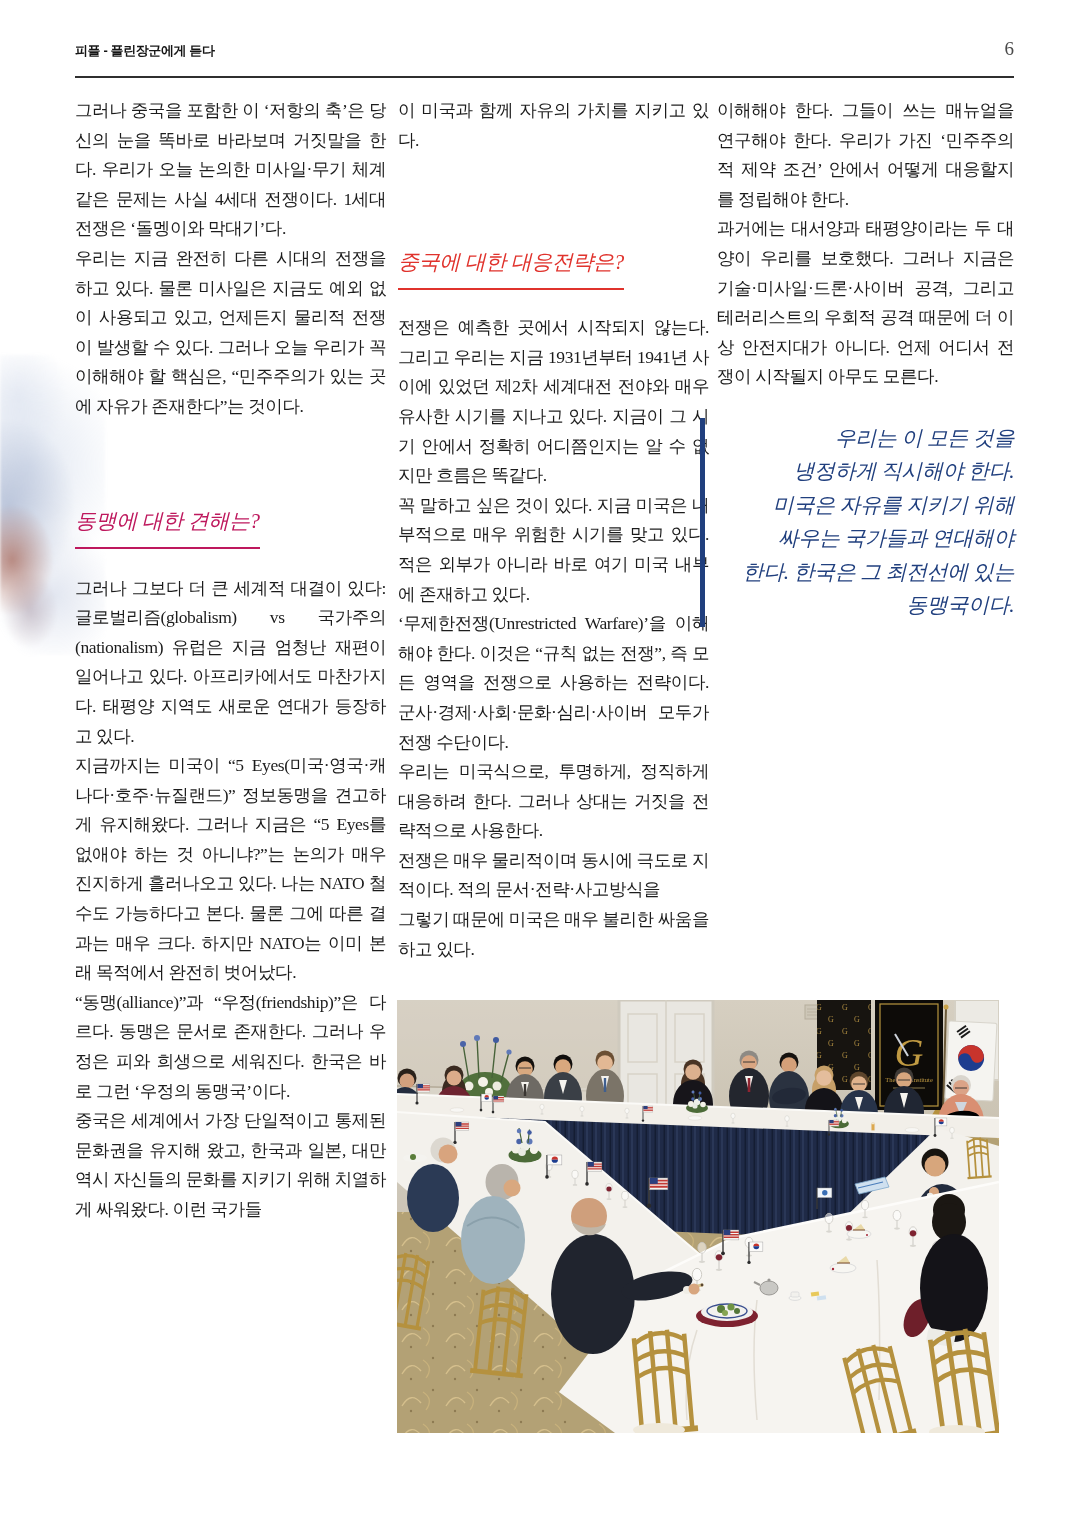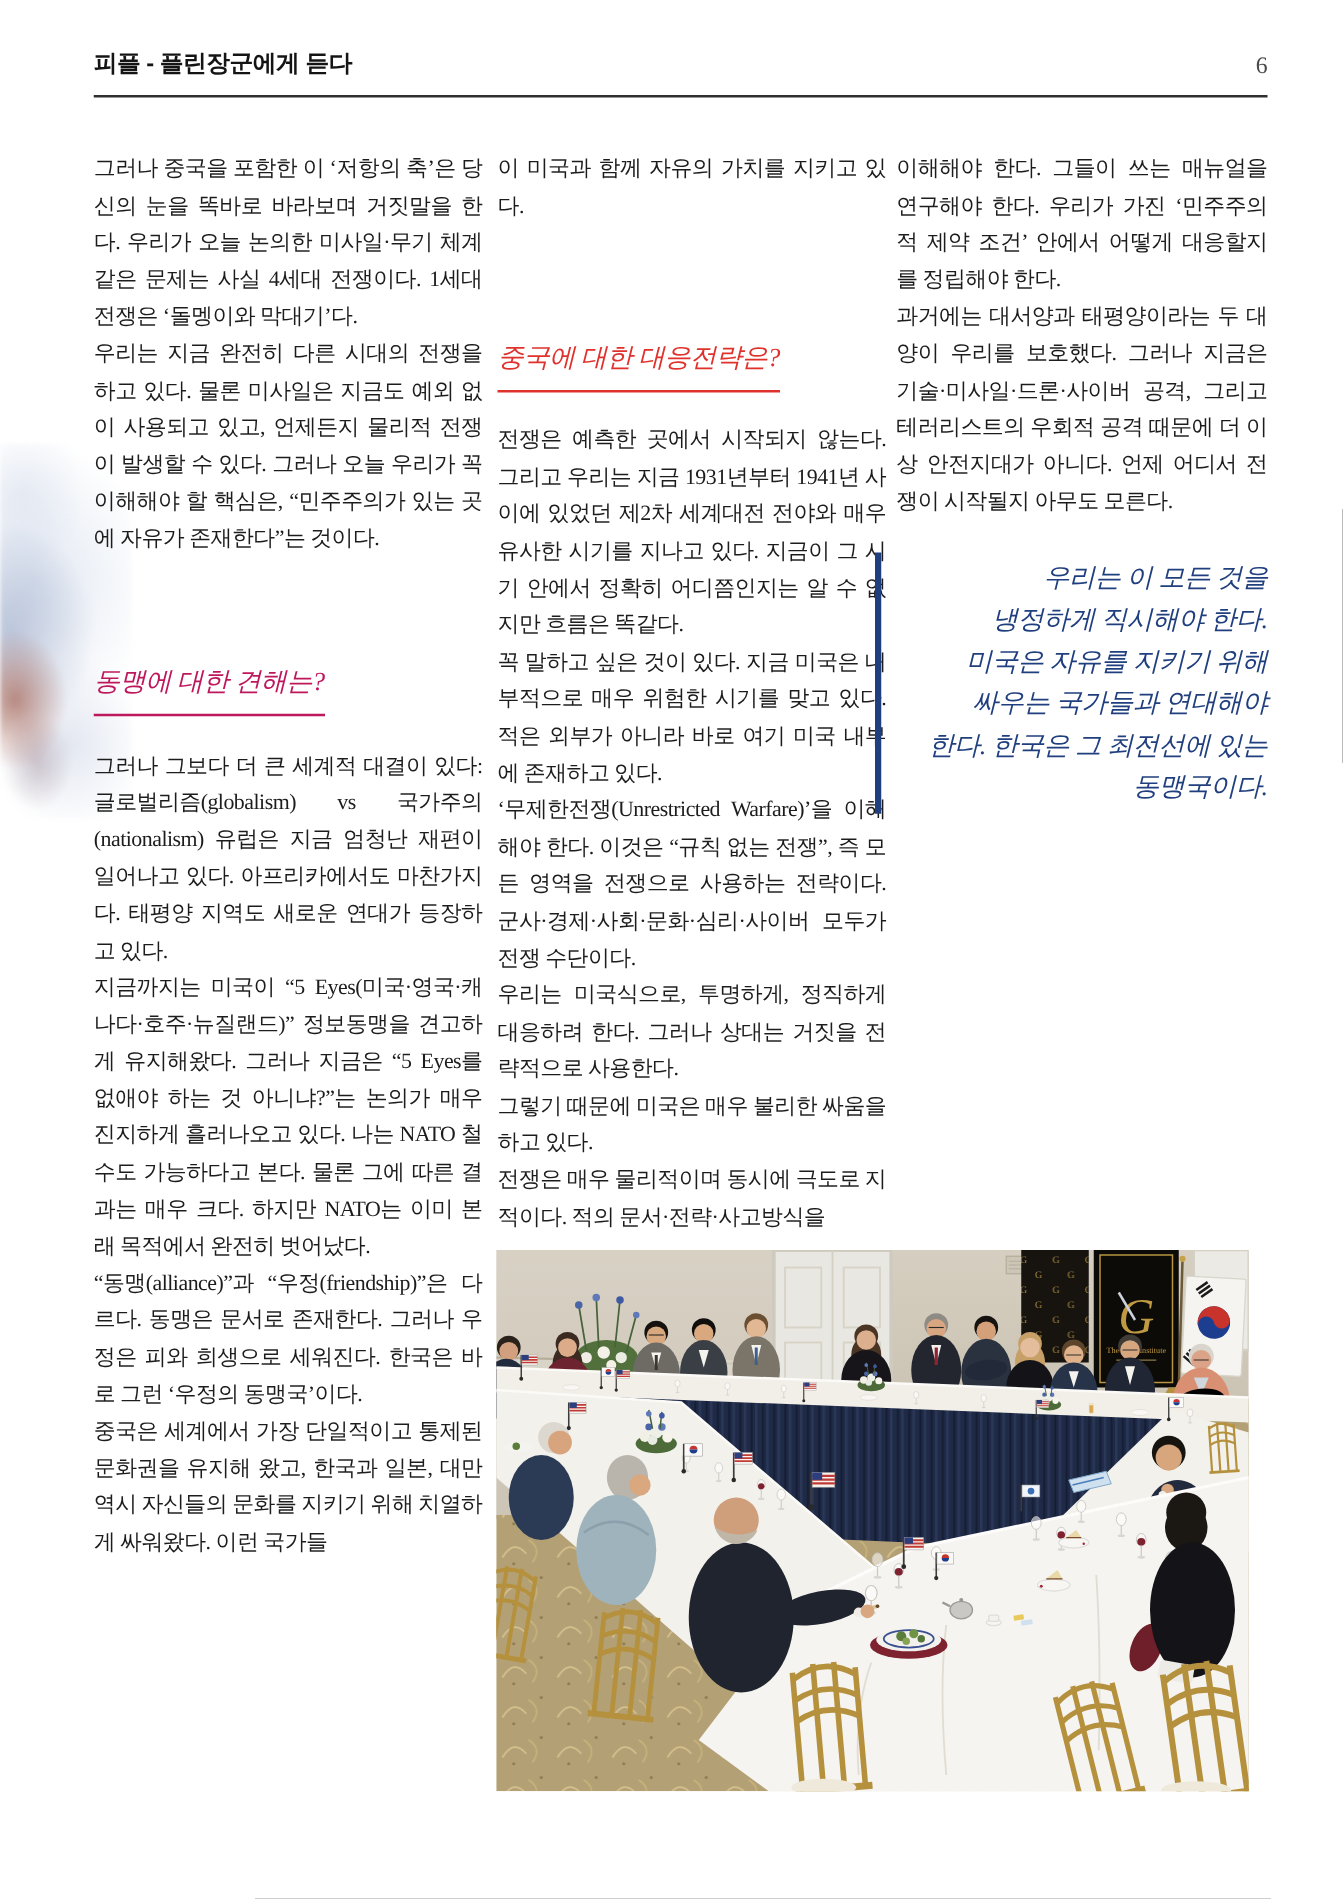--- a/index.html
+++ b/index.html
@@ -11,24 +11,24 @@
       radial-gradient(60px 80px at 12px 205px, rgba(148,62,40,.55), rgba(148,62,40,0) 70%),
       radial-gradient(40px 55px at 30px 255px, rgba(120,90,110,.30), rgba(120,90,110,0) 70%),
       radial-gradient(95px 120px at 8px 150px, rgba(98,120,168,.35), rgba(98,120,168,0) 72%),
       radial-gradient(130px 150px at 28px 110px, rgba(155,175,210,.30), rgba(155,175,210,0) 75%),
       radial-gradient(90px 100px at 55px 240px, rgba(125,145,190,.22), rgba(125,145,190,0) 70%),
       radial-gradient(70px 90px at 18px 40px, rgba(170,185,215,.20), rgba(170,185,215,0) 70%);
     filter:blur(1.5px);}
   .header{position:absolute;left:75px;top:38px;width:939px;display:flex;
           justify-content:space-between;align-items:flex-end;}
   .header .title{font-family:"Liberation Sans","DejaVu Sans",sans-serif;font-weight:bold;
-          font-size:19px;letter-spacing:-0.4px;color:#141414;}
+          font-size:13px;letter-spacing:-0.4px;color:#141414;}
   .header .pageno{font-size:19px;color:#4a4a4a;}
   .rule{position:absolute;left:75px;top:76px;width:939px;border-bottom:2.5px solid #2f2f2f;}
-  .col{position:absolute;top:120px;font-size:17.5px;line-height:29.6px;text-align:justify;
+  .col{position:absolute;top:96px;font-size:17.5px;line-height:29.6px;text-align:justify;
        letter-spacing:-0.4px;}
   .col p{margin:0;}
   #col1{left:75px;width:311px;}
   #col2{left:398px;width:311px;}
   #col3{left:717px;width:297px;}
   .qhead{margin:84px 0 38px 0;font-size:21px;font-style:italic;font-weight:normal;
          line-height:30px;text-align:left;}
   .qhead span{border-bottom:2px solid currentColor;padding-bottom:14px;}
   #col2 .qhead{margin-top:92px;margin-bottom:36px;}
   .pullquote{margin-top:26px;margin-left:-17px;border-left:5px solid;
@@ -59,22 +59,22 @@
     <p>중국은 세계에서 가장 단일적이고 통제된 문화권을 유지해 왔고, 한국과 일본, 대만 역시 자신들의 문화를 지키기 위해 치열하게 싸워왔다. 이런 국가들</p>
   </div>
 
   <div class="col" id="col2">
     <p>이 미국과 함께 자유의 가치를 지키고 있다.</p>
     <h2 class="qhead" style="color:#e0322c"><span>중국에 대한 대응전략은?</span></h2>
     <p>전쟁은 예측한 곳에서 시작되지 않는다. 그리고 우리는 지금 1931년부터 1941년 사이에 있었던 제2차 세계대전 전야와 매우 유사한 시기를 지나고 있다. 지금이 그 시기 안에서 정확히 어디쯤인지는 알 수 없지만 흐름은 똑같다.</p>
     <p>꼭 말하고 싶은 것이 있다. 지금 미국은 내부적으로 매우 위험한 시기를 맞고 있다. 적은 외부가 아니라 바로 여기 미국 내부에 존재하고 있다.</p>
     <p>‘무제한전쟁(Unrestricted Warfare)’을 이해해야 한다. 이것은 “규칙 없는 전쟁”, 즉 모든 영역을 전쟁으로 사용하는 전략이다. 군사·경제·사회·문화·심리·사이버 모두가 전쟁 수단이다.</p>
     <p>우리는 미국식으로, 투명하게, 정직하게 대응하려 한다. 그러나 상대는 거짓을 전략적으로 사용한다.</p>
+    <p>전쟁은 매우 물리적이며 동시에 극도로 지적이다. 적의 문서·전략·사고방식을</p>
     <p>그렇기 때문에 미국은 매우 불리한 싸움을 하고 있다.</p>
-    <p>전쟁은 매우 물리적이며 동시에 극도로 지적이다. 적의 문서·전략·사고방식을</p>
   </div>
 
   <div class="col" id="col3">
     <p>이해해야 한다. 그들이 쓰는 매뉴얼을 연구해야 한다. 우리가 가진 ‘민주주의적 제약 조건’ 안에서 어떻게 대응할지를 정립해야 한다.</p>
     <p>과거에는 대서양과 태평양이라는 두 대양이 우리를 보호했다. 그러나 지금은 기술·미사일·드론·사이버 공격, 그리고 테러리스트의 우회적 공격 때문에 더 이상 안전지대가 아니다. 언제 어디서 전쟁이 시작될지 아무도 모른다.</p>
     <div class="pullquote" style="color:#203f7e;border-color:#203f7e">
       <div>우리는 이 모든 것을</div>
       <div>냉정하게 직시해야 한다.</div>
       <div>미국은 자유를 지키기 위해</div>
       <div>싸우는 국가들과 연대해야</div>

